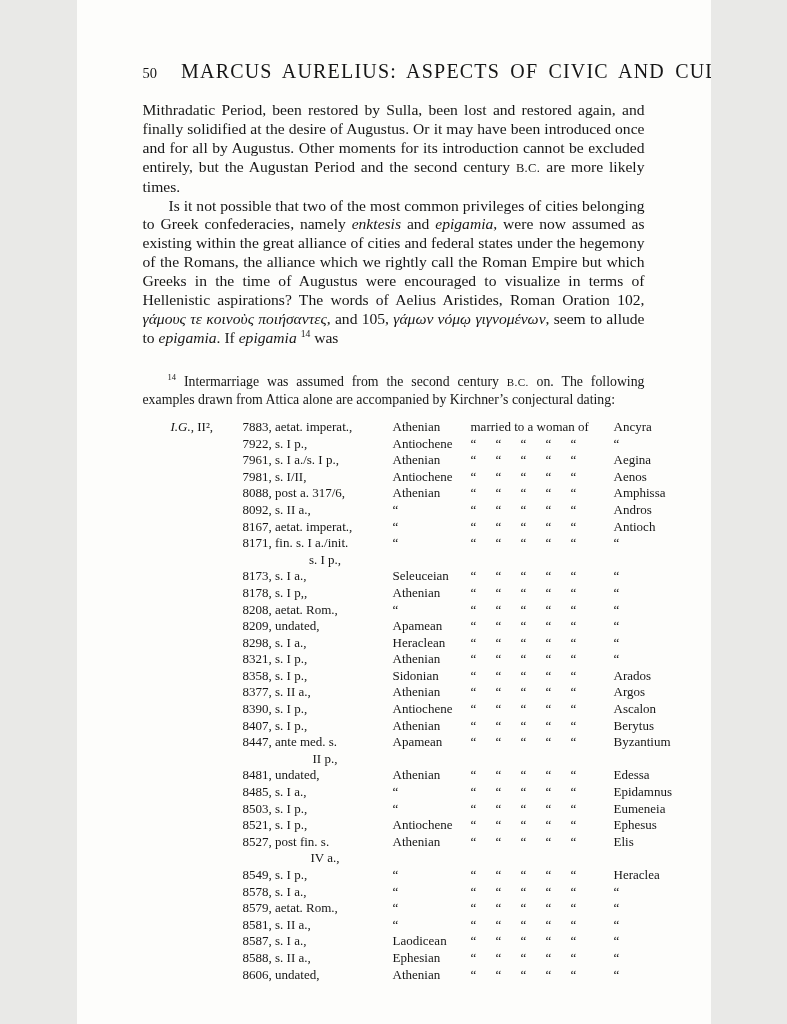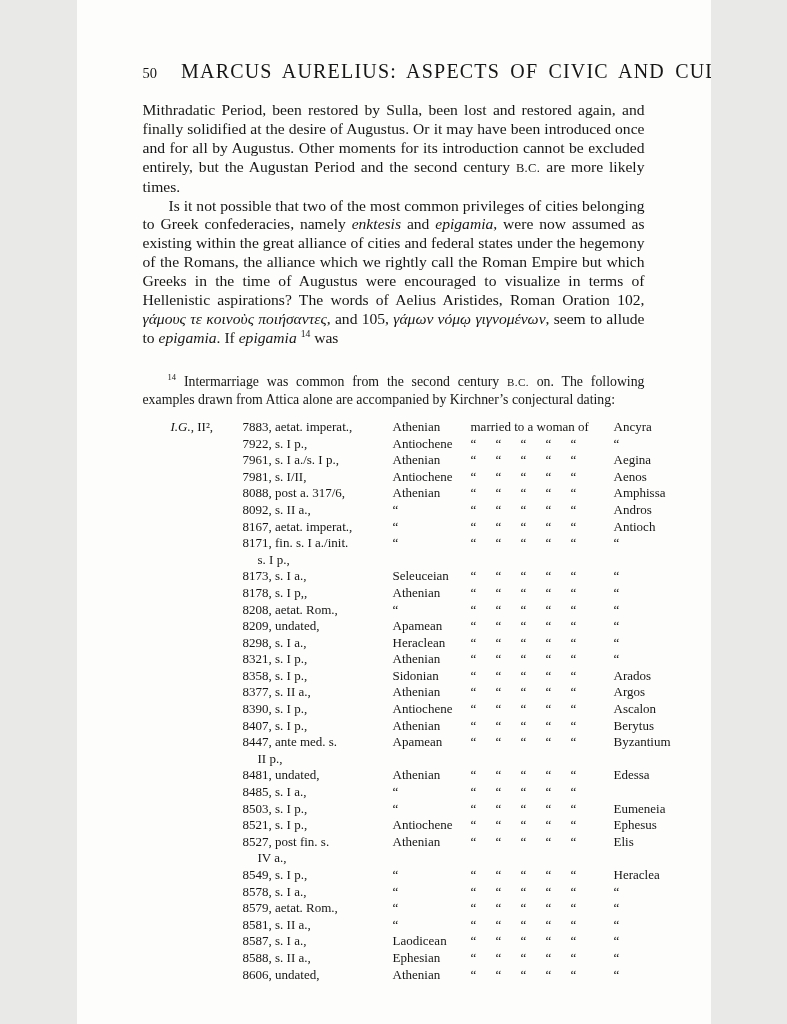--- a/index.html
+++ b/index.html
@@ -20,21 +20,21 @@
   .sc{font-size:0.8em;letter-spacing:0.4px;}
   sup{font-size:0.62em;line-height:0;vertical-align:super;}
   
   .footnote{margin-top:25px;}
   .fn-intro{margin:0;font-size:13.8px;line-height:18.6px;text-align:justify;text-indent:25px;}
   
   .igtable{margin-top:9px;margin-left:28px;font-size:13px;}
   .trow{display:grid;grid-template-columns:222px 78px 25px 25px 25px 25px 25px 1fr;line-height:16.6px;}
   .c-ref.pad{padding-left:72px;}
   .prefix{display:inline-block;width:72px;}
-  .cont{padding-left:15px;}
+  .cont{padding-left:15px;text-align:center;}
   .c-eth{white-space:nowrap;}
   .c-phrase{grid-column:3 / span 5;white-space:nowrap;}
   .c-city{padding-left:18px;white-space:nowrap;}
   .c-d{white-space:nowrap;}
 </style>
 </head>
 <body>
 
 <div class="page">
 
@@ -42,21 +42,21 @@
     <span class="pagenum">50</span>
     <span class="runtitle">MARCUS AURELIUS: ASPECTS OF CIVIC AND CULTURAL POLICY</span>
   </div>
 
   <div class="bodytext">
     <p class="para"><span>Mithradatic Period, been restored by Sulla, been lost and restored again, and finally solidified at the desire of Augustus. Or it may have been introduced once and for all by Augustus. Other moments for its introduction cannot be excluded entirely, but the Augustan Period and the second century </span><span class="sc">B.C.</span><span> are more likely times.</span></p>
     <p class="para indent"><span>Is it not possible that two of the most common privileges of cities belonging to Greek confederacies, namely </span><span class="it">enktesis</span><span> and </span><span class="it">epigamia</span><span>, were now assumed as existing within the great alliance of cities and federal states under the hegemony of the Romans, the alliance which we rightly call the Roman Empire but which Greeks in the time of Augustus were encouraged to visualize in terms of Hellenistic aspirations? The words of Aelius Aristides, Roman Oration 102, </span><span class="it">γάμους τε κοινοὺς ποιήσαντες</span><span>, and 105, </span><span class="it">γάμων νόμῳ γιγνομένων</span><span>, seem to allude to </span><span class="it">epigamia</span><span>. If </span><span class="it">epigamia</span><span> </span><sup>14</sup><span> was</span></p>
   </div>
 
   <div class="footnote">
-    <p class="fn-intro"><sup>14</sup><span> Intermarriage was common from the second century </span><span class="sc">B.C.</span><span> on. The following examples drawn from Attica alone are accompanied by Kirchner’s conjectural dating:</span></p>
+    <p class="fn-intro"><sup>14</sup><span> Intermarriage was assumed from the second century </span><span class="sc">B.C.</span><span> on. The following examples drawn from Attica alone are accompanied by Kirchner’s conjectural dating:</span></p>
     <div class="igtable">
         <div class="trow">
           <div class="c-ref"><div class="prefix"><span class="it">I.G.</span>, II²,</div>7883, aetat. imperat.,</div>
           <div class="c-eth">Athenian</div>
           <div class="c-phrase">married to a woman of</div>
           <div class="c-city">Ancyra</div>
         </div>
         <div class="trow">
           <div class="c-ref pad">7922, s. I p.,</div>
           <div class="c-eth">Antiochene</div>
@@ -248,20 +248,21 @@
           <div class="c-city">Edessa</div>
         </div>
         <div class="trow">
           <div class="c-ref pad">8485, s. I a.,</div>
           <div class="c-eth">“</div>
           <div class="c-d">“</div>
           <div class="c-d">“</div>
           <div class="c-d">“</div>
           <div class="c-d">“</div>
           <div class="c-d">“</div>
+          <div class="c-city">Epidamnus</div>
         </div>
         <div class="trow">
           <div class="c-ref pad">8503, s. I p.,</div>
           <div class="c-eth">“</div>
           <div class="c-d">“</div>
           <div class="c-d">“</div>
           <div class="c-d">“</div>
           <div class="c-d">“</div>
           <div class="c-d">“</div>
           <div class="c-city">Eumeneia</div>

